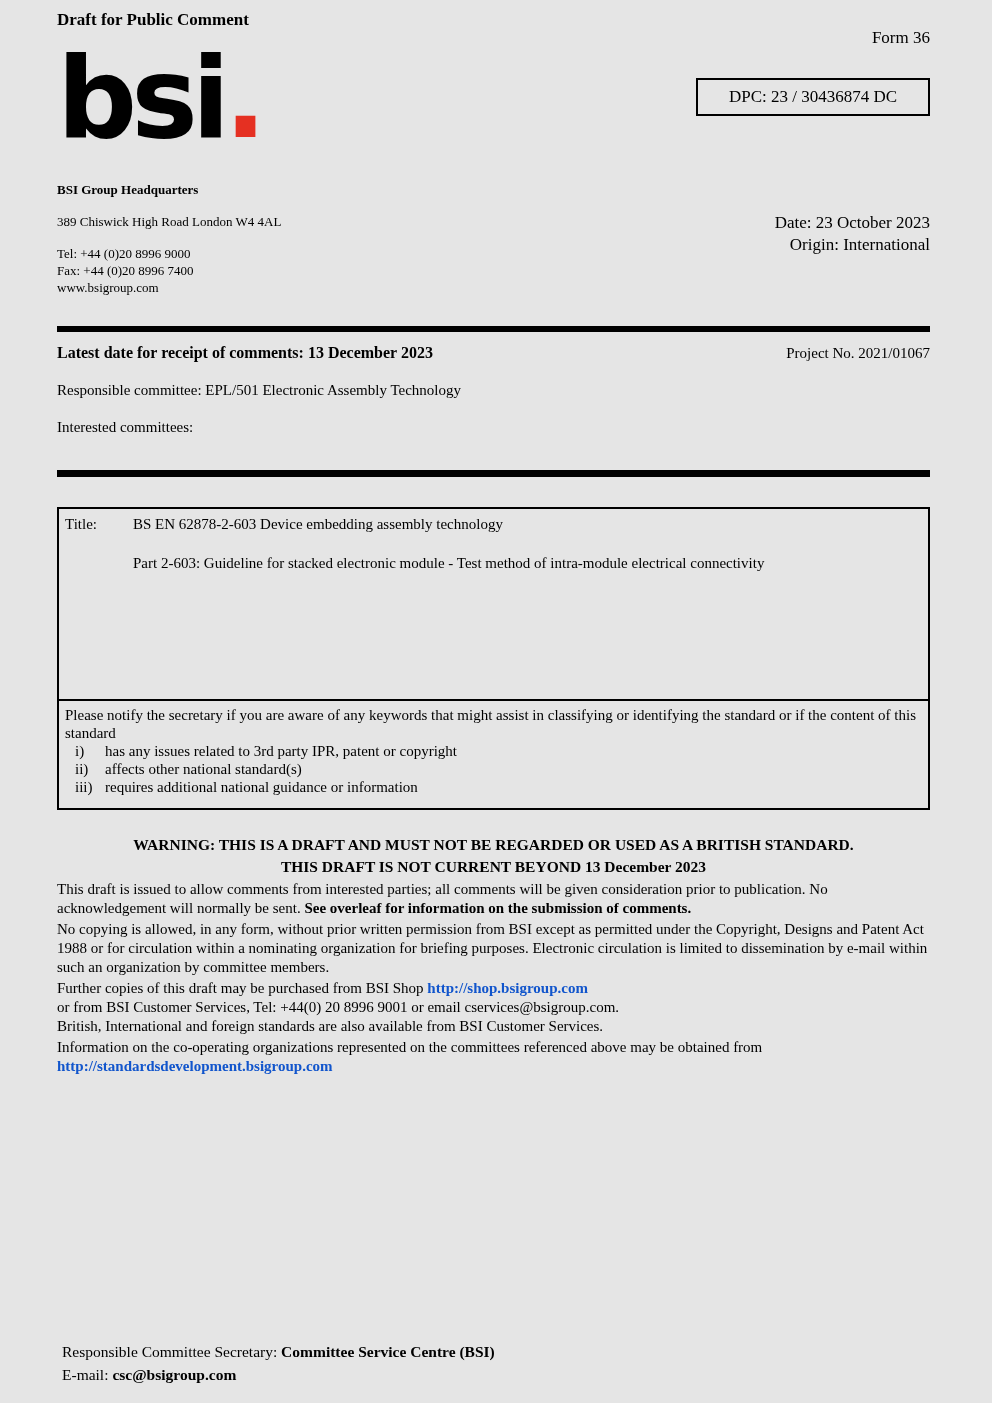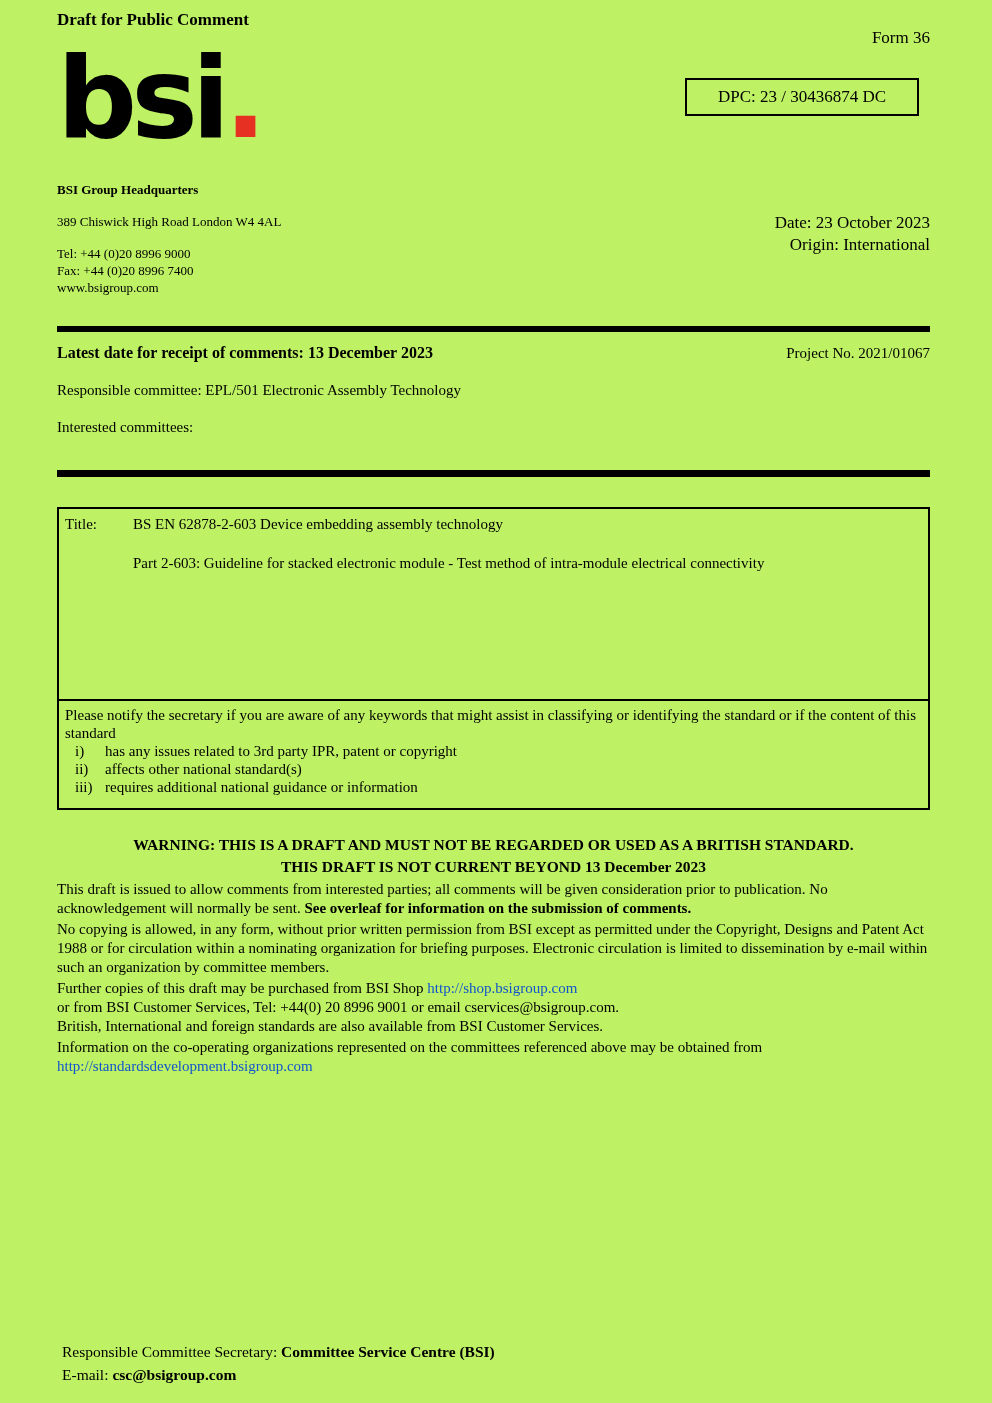--- a/index.html
+++ b/index.html
@@ -1,31 +1,31 @@
 <!DOCTYPE html>
 <html><head>
 <meta charset="utf-8">
 <style>
   html,body{margin:0;padding:0;background:#888;}
   .page{
     position:relative;
     width:992px;height:1403px;
     margin:0 auto;
-    background:#bef264;
+    background:#e5e5e5;
     font-family:"Liberation Serif", serif;
     color:#000;
     overflow:hidden;
     box-sizing:border-box;
   }
   .content{position:relative;padding:0 62px 0 57px;}
   
   .draft-label{font-size:17px;font-weight:bold;padding-top:10px;}
   .form-label{position:absolute;top:28px;right:62px;font-size:17px;}
   .dpc-box{
-    position:absolute;top:78px;right:73px;width:222px;
+    position:absolute;top:78px;right:62px;width:222px;
     border:2px solid #000;text-align:center;
     font-size:17px;padding:7px 4px;
   }
   .meta{position:absolute;top:212px;right:62px;text-align:right;font-size:17px;line-height:22px;}
   
   .logo{margin-top:18px;height:118px;line-height:100px;}
   .logo .bsi-text{
     font-family:"DejaVu Sans", sans-serif;
     font-weight:bold;font-size:112px;letter-spacing:-6px;color:#000;
   }
@@ -64,21 +64,21 @@
     border:2px solid #000;margin-top:-2px;
     padding:5px 6px 12px 6px;font-size:15px;line-height:18px;
   }
   .kw-item{display:flex;margin-top:0;}
   .kw-label{flex:0 0 30px;padding-left:10px;}
   
   .warning{margin-top:24px;text-align:center;font-weight:bold;font-size:15.5px;line-height:22px;}
   
   .para{margin-top:2px;font-size:15px;line-height:19px;}
   .bold{font-weight:bold;}
-  .link{color:#1155cc;font-weight:normal;text-decoration:none;cursor:pointer;}
+  .link{color:#1155cc;font-weight:bold;text-decoration:none;cursor:pointer;}
   
   .footer{position:absolute;left:62px;top:1340px;font-size:15.5px;line-height:23px;}
 </style>
 </head>
 <body>
 
 <div class="page">
   <div class="content">
 
     <div class="draft-label">Draft for Public Comment</div>

